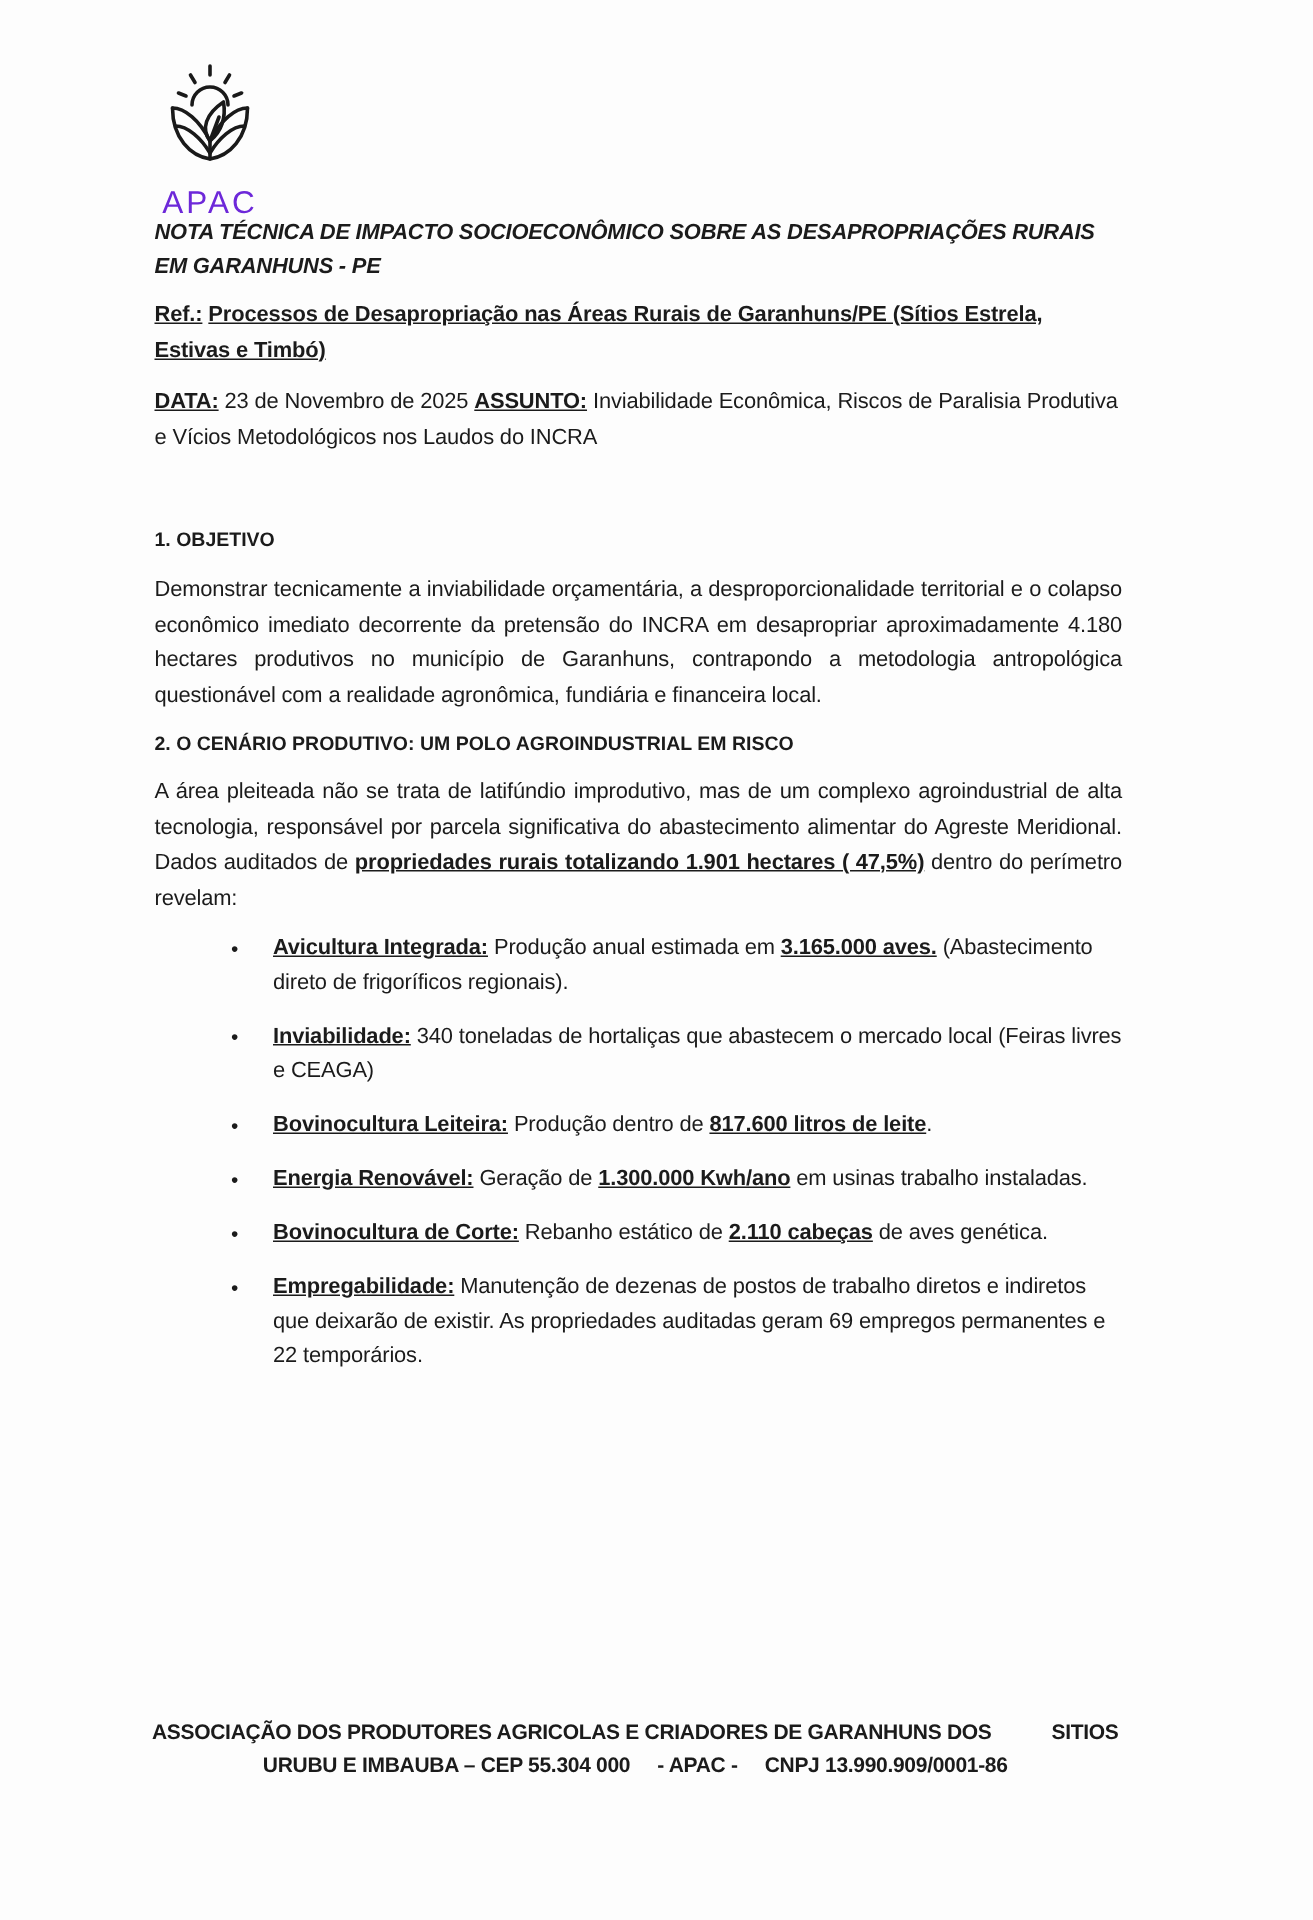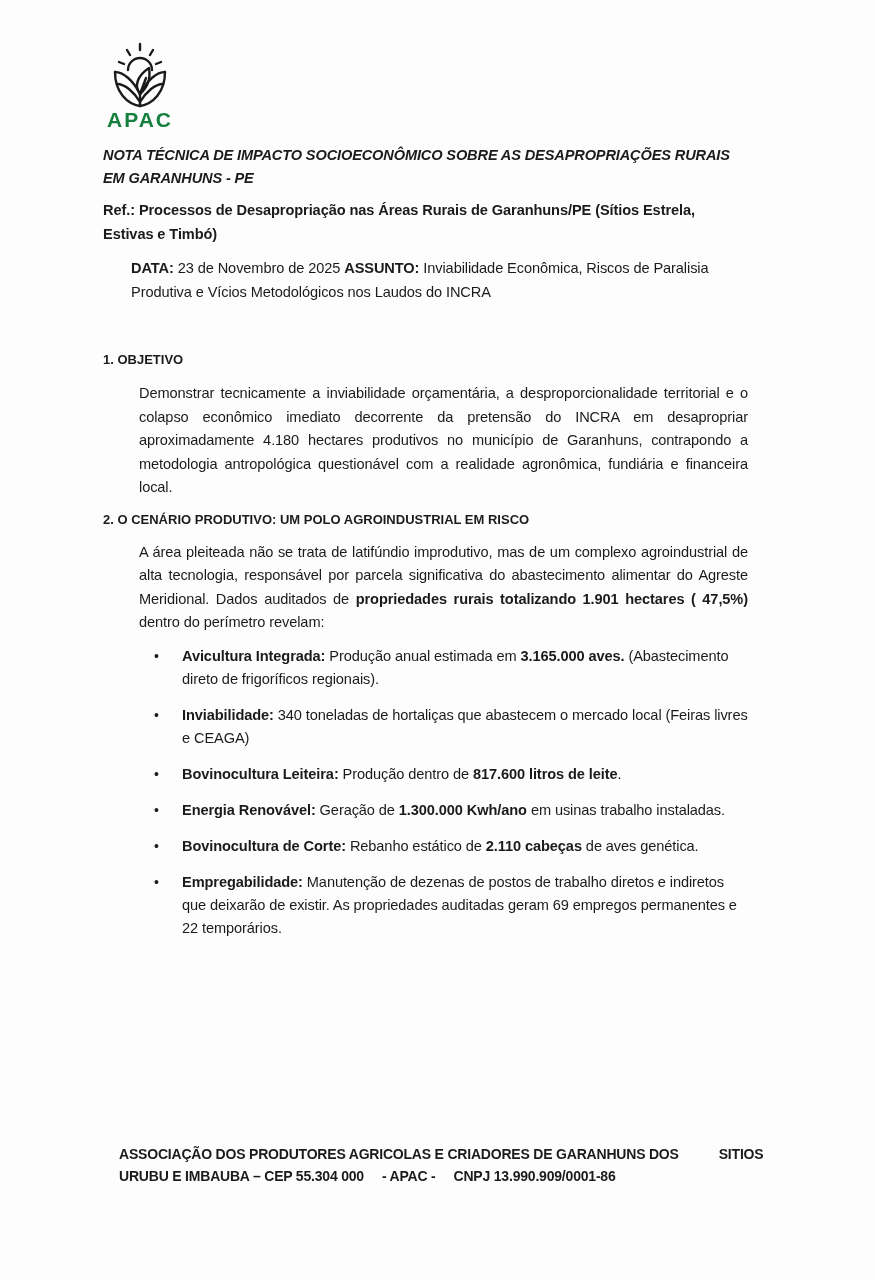--- a/index.html
+++ b/index.html
@@ -6,37 +6,37 @@
   body {
     width: 875px; height: 1280px; overflow: hidden;
     background: #fdfdfd;
     font-family: "Liberation Sans", "DejaVu Sans", sans-serif;
     color: #1b1b1b;
     position: relative;
   }
   .page { position: absolute; left: 0; top: 0; width: 875px; height: 1280px; }
   .logo { position: absolute; left: 103px; top: 42px; width: 74px; height: 92px; text-align: center; }
   .logo svg { display: block; margin: 0 auto; }
-  .logo-text { font-size: 21px; letter-spacing: 2px; color: #15803d; margin-top: 0px; font-weight: bold; line-height: 20px; }
+  .logo-text { font-size: 21px; letter-spacing: 2px; color: #6d28d9; margin-top: 16px; font-weight: normal; line-height: 20px; }
   .content { position: absolute; left: 103px; top: 144px; width: 645px; }
   .title { font-weight: bold; font-size: 14.6px; line-height: 23px; margin: 0; letter-spacing: -0.15px; font-style: italic; }
   p { margin: 0; font-size: 14.6px; line-height: 23.5px; letter-spacing: -0.1px; }
   .ref { margin-top: 9px; }
-  .data { margin-top: 11px; margin-left: 28px; }
-  .b { font-weight: bold; }
+  .data { margin-top: 11px; }
+  .b { font-weight: bold; text-decoration: underline; }
   .h { font-weight: bold; font-size: 13px; line-height: 22px; margin: 0; }
   .h1 { margin-top: 45px; }
-  .just { text-align: justify; margin-left: 36px; }
+  .just { text-align: justify; }
   .obj-body { margin-top: 11px; }
   .h2 { margin-top: 9px; }
   .cen-body { margin-top: 10px; }
   ul { list-style: none; margin: 10px 0 0 0; padding: 0; }
   li { position: relative; padding-left: 79px; font-size: 14.6px; line-height: 23px; margin-bottom: 13px; letter-spacing: -0.1px; }
   li .bullet { position: absolute; left: 51px; top: 0; font-size: 14px; }
-  .footer { position: absolute; left: 119px; top: 1143px; width: 645px; text-align: left; font-weight: bold; font-size: 14px; line-height: 22px; letter-spacing: -0.2px; }
+  .footer { position: absolute; left: 101px; top: 1143px; width: 645px; text-align: center; font-weight: bold; font-size: 14px; line-height: 22px; letter-spacing: -0.2px; }
   .footer .gap { display: inline-block; width: 40px; }
   .footer .gap2 { display: inline-block; width: 18px; }
 </style>
 </head>
 <body>
 
 <div class="page">
 
   <div class="logo">
     <svg width="62" height="68" viewBox="0 0 62 68" fill="none" stroke="#1a1a1a" stroke-width="2.4" stroke-linecap="round" stroke-linejoin="round">

